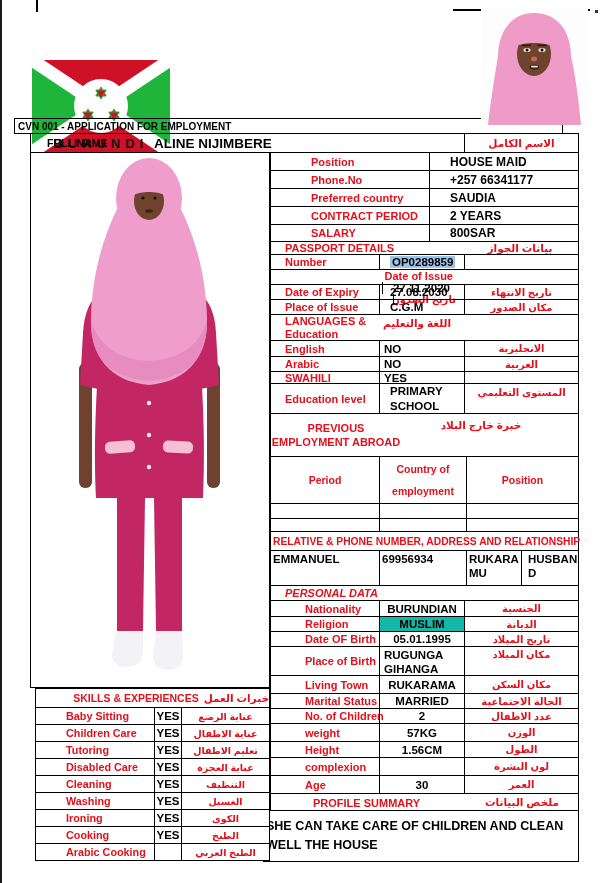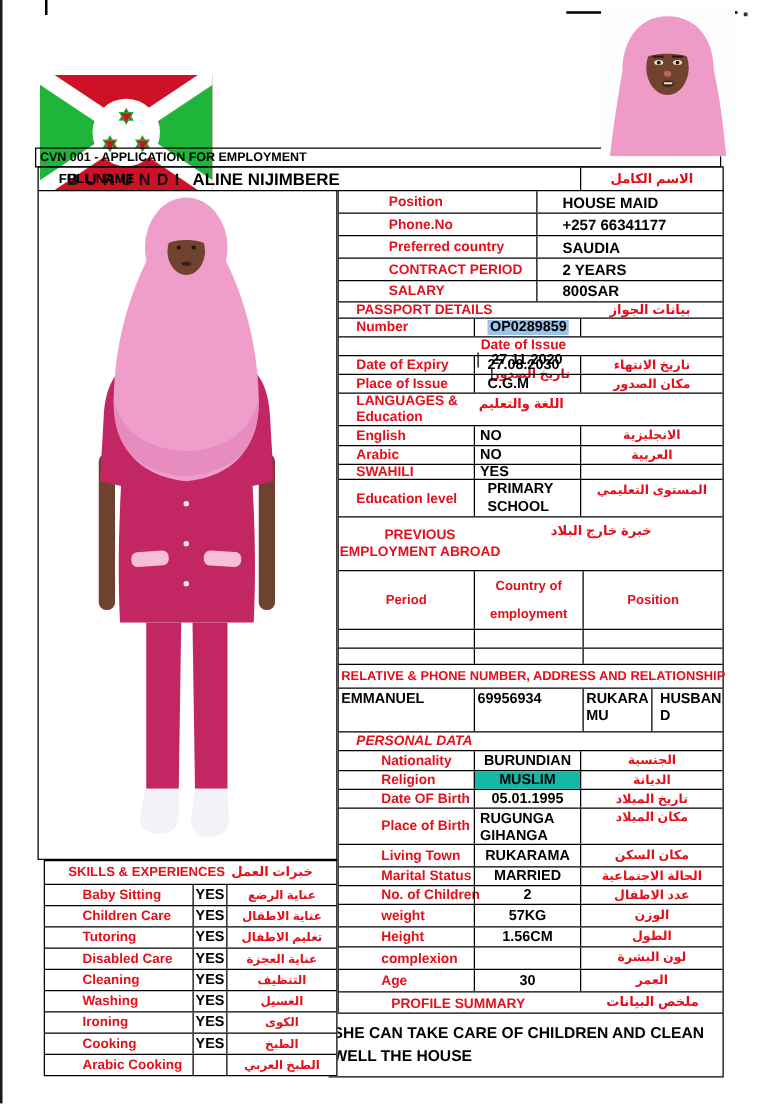--- a/index.html
+++ b/index.html
@@ -21,21 +21,21 @@
   .c-ar{flex:1;justify-content:center;font-size:10px;}
   .c-label-wide{width:158px;padding-left:40px;font-size:11px;white-space:nowrap;}
   .c-val-wide{flex:1;padding-left:20px;font-size:12px;white-space:nowrap;}
   .sec-title{font-size:11px;}
   .hl{background:#9dc3e6;padding:0 2px;}
   .rel-cell{align-items:flex-start;padding-top:1px;font-size:11.5px;line-height:1.25;
             overflow-wrap:anywhere;word-break:break-word;}
   
   #skills{position:absolute;left:35px;top:688px;width:235px;border:1.6px solid #000;box-sizing:border-box;background:#fff;}
   .sk-row{display:flex;height:17px;border-top:1.6px solid #000;box-sizing:border-box;}
-  .sk-head{display:flex;height:18px;align-items:center;justify-content:center;gap:5px;font-size:10.5px;}
+  .sk-head{display:flex;height:18px;align-items:center;justify-content:flex-end;gap:5px;font-size:10.5px;}
   .sk-name{width:118px;padding-left:30px;font-size:10.8px;display:flex;align-items:center;white-space:nowrap;box-sizing:border-box;}
   .sk-yes{width:27px;display:flex;align-items:center;justify-content:center;font-size:11.5px;border-left:1.6px solid #000;box-sizing:border-box;}
   .sk-ar{flex:1;display:flex;align-items:center;justify-content:center;font-size:9.5px;border-left:1.6px solid #000;box-sizing:border-box;}
   .arabic{direction:rtl;}
 </style>
 </head>
 <body>
 
 <div class="page">
 
@@ -81,21 +81,21 @@
       <circle cx="61" cy="42" r="1.5" fill="#1d120c"></circle>
       <rect x="41" y="36.5" width="9" height="1.6" fill="#2a180f"></rect>
       <rect x="56.5" y="36.5" width="9" height="1.6" fill="#2a180f"></rect>
       <ellipse cx="53" cy="51" rx="3" ry="2.4" fill="#c2645a"></ellipse>
       <ellipse cx="53.5" cy="59" rx="5" ry="2.6" fill="#3a221a"></ellipse>
       <rect x="50" y="57.8" width="7" height="1.6" rx="0.8" fill="#e9e4da"></rect>
       <path d="M17 100 C30 88 76 88 90 100 L90 117 L17 117 Z" fill="#ee9bc8"></path>
     </svg>
   </div>
 
-  <div class="abs bdr" style="left:28px;top:118px;width:549px;height:16px;display:flex;align-items:center;">
+  <div class="abs bdr" style="left:14px;top:118px;width:549px;height:16px;display:flex;align-items:center;">
     <span style="font-size:10px;padding-left:3px;">CVN 001 - APPLICATION FOR EMPLOYMENT</span>
   </div>
 
   <div class="abs bdr" style="left:30px;top:133px;width:549px;height:20px;display:flex;">
     <div class="cell" style="width:118px;padding-left:16px;font-size:10.5px;">FULL NAME</div>
     <div class="cell" style="flex:1;padding-left:5px;font-size:13.5px;">ALINE NIJIMBERE</div>
     <div class="cell cl red arabic" style="width:114px;justify-content:center;font-size:10.5px;">الاسم الكامل</div>
   </div>
 
   <div class="abs bdr" style="left:30px;top:152px;width:240px;height:536px;background:#fff;">

